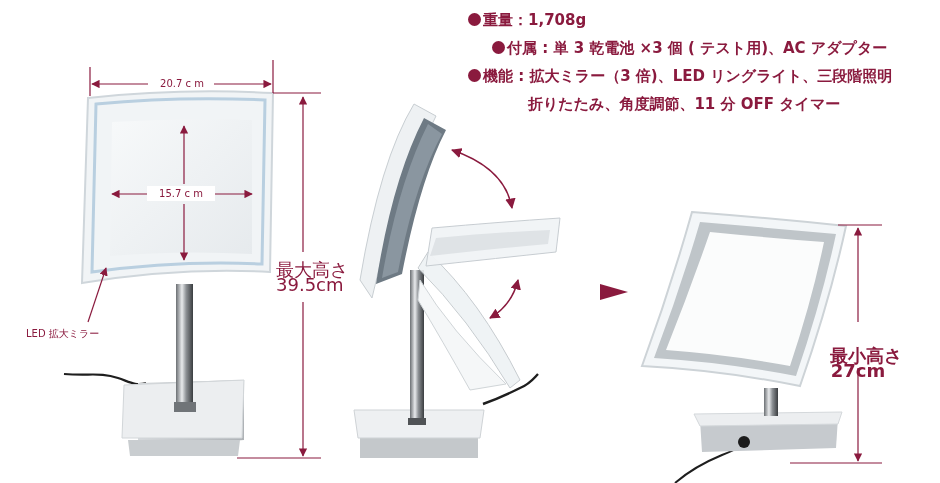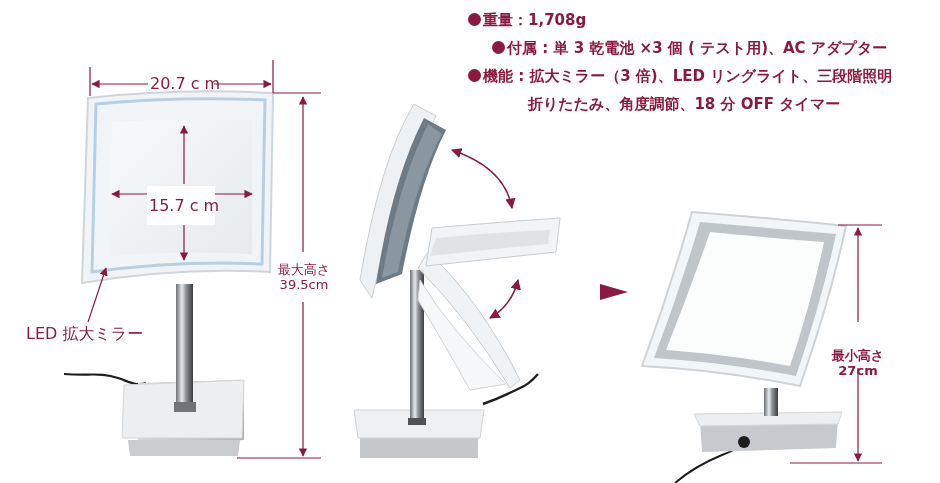--- a/index.html
+++ b/index.html
@@ -4,23 +4,23 @@
 <style>
   html, body { margin: 0; padding: 0; }
   body {
     width: 940px; height: 483px; position: relative; overflow: hidden;
     background: #ffffff;
     font-family: "DejaVu Sans", "Liberation Sans", sans-serif;
     color: #8a1a3e;
   }
   .spec-row { position: absolute; white-space: nowrap; font-size: 15px; line-height: 20px; color: #8a1a3e; font-weight: bold; }
   .spec-row .bullet { display: inline-block; width: 13px; height: 13px; border-radius: 50%; background: #8a1a3e; margin-right: 2px; vertical-align: -1px; }
-  .label { position: absolute; font-size: 13px; color: #8a1a3e; line-height: 15px; text-align: center; white-space: nowrap; }
-  .label.big { font-size: 16px; }
-  .label.bg { background: #fff; padding: 12px 2px; }
+  .label { position: absolute; font-size: 18px; color: #8a1a3e; line-height: 15px; text-align: center; white-space: nowrap; }
+  .label.big { font-size: 10px; }
+  .label.bg { background: #fff; padding: 0 2px; }
   svg { position: absolute; left: 0; top: 0; }
 </style>
 </head>
 <body>
 
 <svg width="940" height="483" viewBox="0 0 940 483">
   <defs>
     <linearGradient id="chrome" x1="0" x2="1" y1="0" y2="0">
       <stop offset="0" stop-color="#6b6f73"></stop>
       <stop offset="0.35" stop-color="#e8eaec"></stop>
@@ -128,21 +128,21 @@
 <div class="spec-row" style="left:468px; top:10px;">
   <span class="bullet"></span><span>重量</span><span>：</span><span>1,708g</span>
 </div>
 <div class="spec-row" style="left:492px; top:38px;">
   <span class="bullet"></span><span>付属</span><span> : </span><span>単 3 乾電池 ×3 個 ( テスト用)、AC アダプター</span>
 </div>
 <div class="spec-row" style="left:468px; top:66px;">
   <span class="bullet"></span><span>機能</span><span> : </span><span>拡大ミラー（3 倍)、LED リングライト、三段階照明</span>
 </div>
 <div class="spec-row" style="left:528px; top:94px;">
-  <span>折りたたみ、角度調節、18 分 OFF タイマー</span>
+  <span>折りたたみ、角度調節、11 分 OFF タイマー</span>
 </div>
 
 <div class="label big" style="left:150px; top:76px; width:64px;">20.7 c m</div>
 <div class="label big bg" style="left:147px; top:186px; width:64px;">15.7 c m</div>
 <div class="label" style="left:276px; top:262px; width:56px;">
   <div>最大高さ</div>
   <div>39.5cm</div>
 </div>
 <div class="label" style="left:830px; top:348px; width:56px;font-weight:bold;">
   <div>最小高さ</div>

